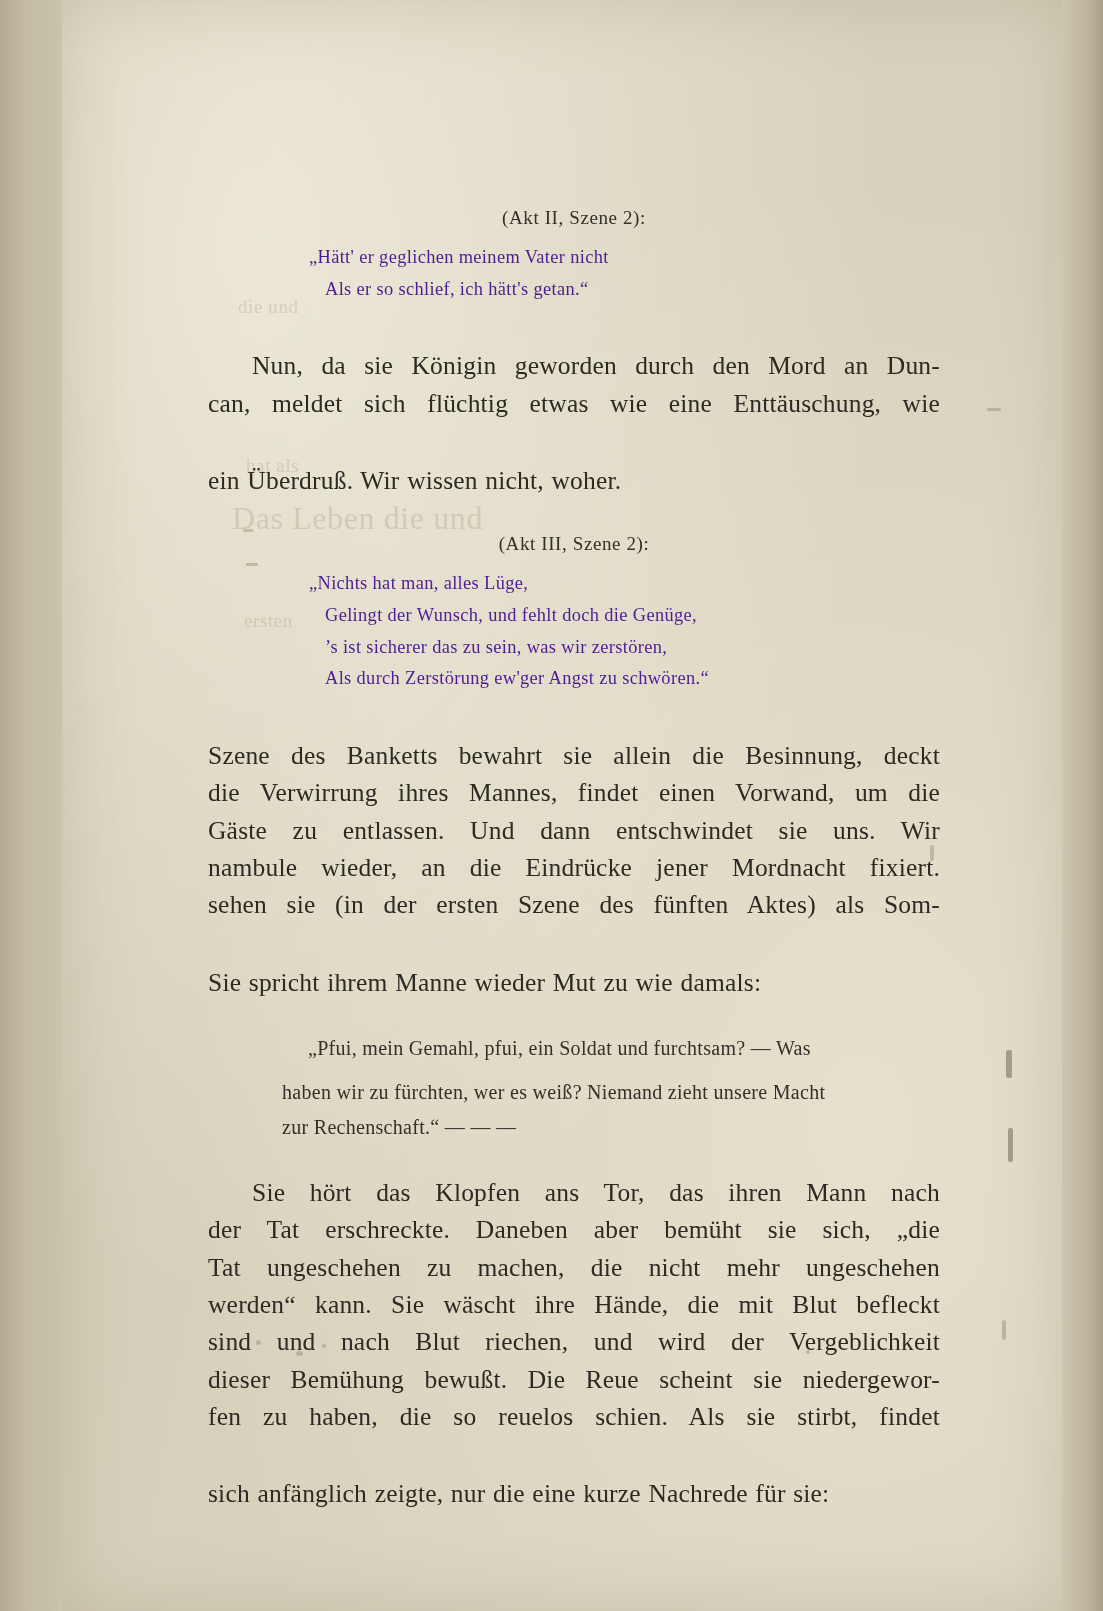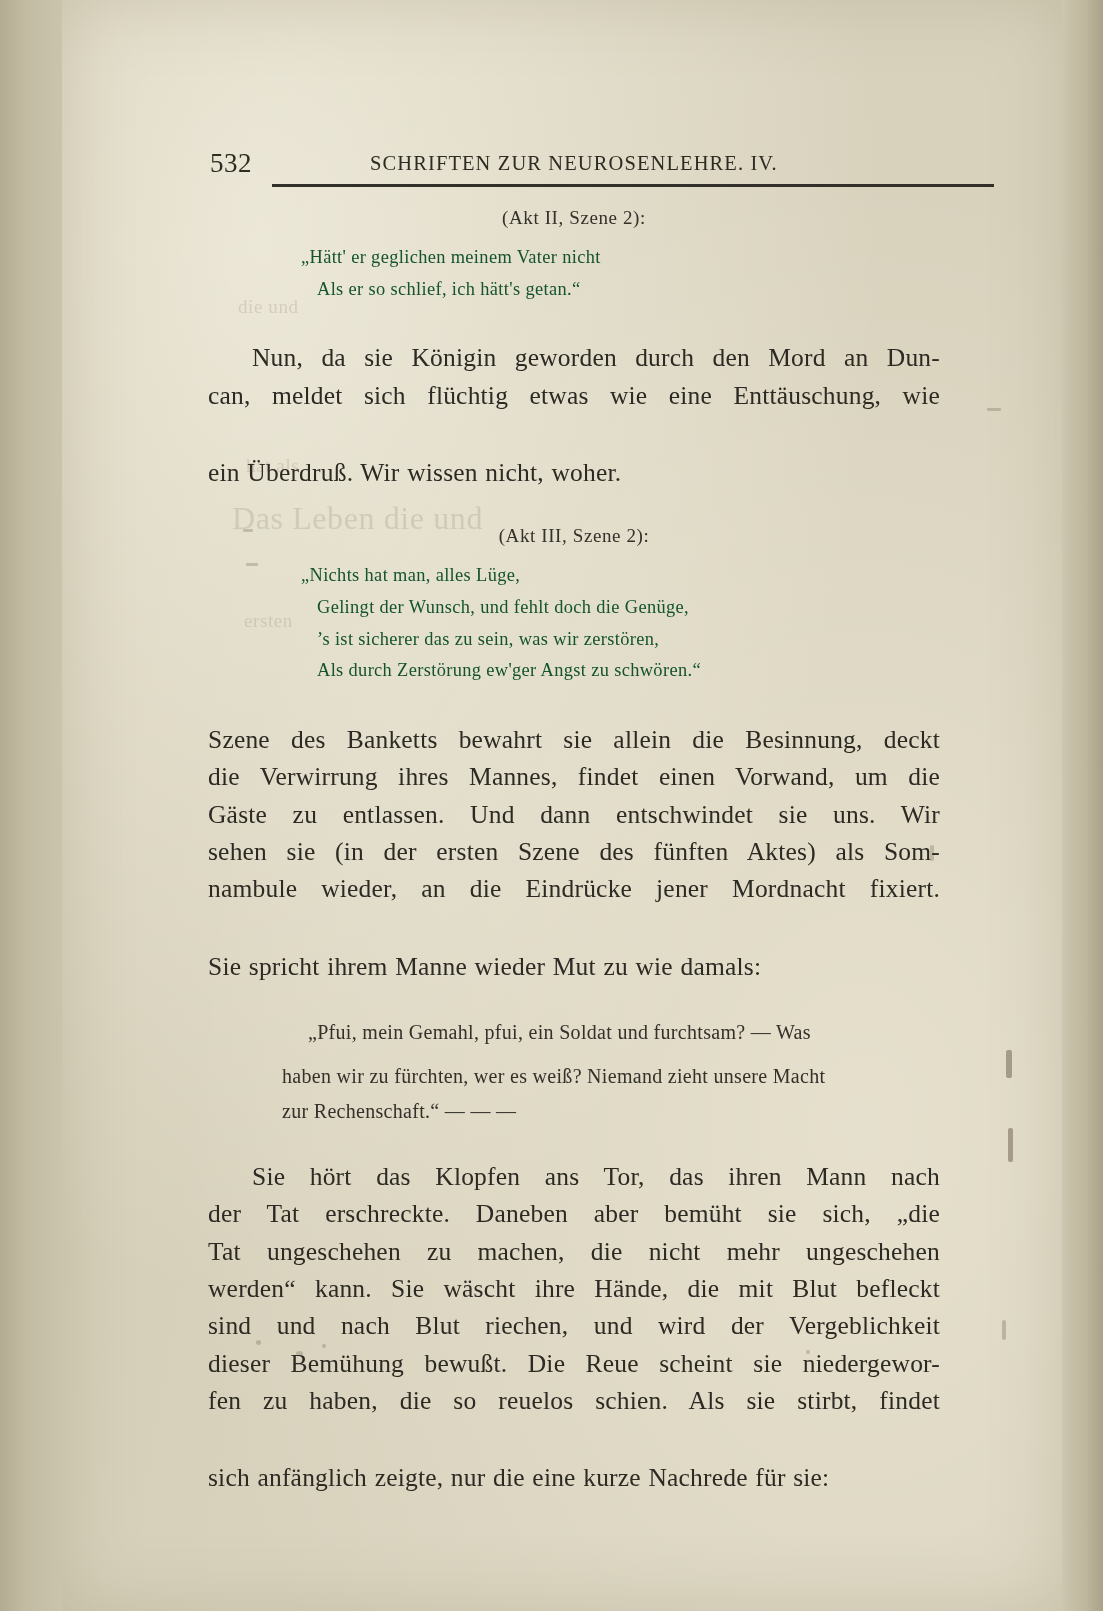--- a/index.html
+++ b/index.html
@@ -108,24 +108,24 @@
   .stage-dir {
     text-align: center;
     font-size: 19px;
     color: #34302a;
     letter-spacing: 0.6px;
     margin: 0 0 13px 0;
   }
 
   .verse {
     font-size: 18.4px;
-    color: #14532d;
+    color: #4c1d95;
     letter-spacing: 0.35px;
     line-height: 1.72;
-    margin: 4px;
+    margin: 12px;
     padding-left: 105px;
   }
   .verse .vline { display: block; white-space: nowrap; }
   .verse .vline.first { margin-left: -16px; }
 
   .para {
     font-size: 25.5px;
     color: #2c2a23;
     line-height: 1.465;
     margin: 0;
@@ -189,25 +189,20 @@
 <div class="speck" style="left:243px; top:529px; width:10px; height:3px; border-radius:1px;"></div>
 <div class="speck" style="left:930px; top:845px; width:4px; height:16px; border-radius:2px;"></div>
 <div class="speck" style="left:987px; top:408px; width:14px; height:3px; border-radius:1px;"></div>
 
 <div class="edge-mark" style="left:1006px; top:1050px; width:6px; height:28px;"></div>
 <div class="edge-mark" style="left:1008px; top:1128px; width:5px; height:34px;"></div>
 <div class="edge-mark" style="left:1002px; top:1320px; width:4px; height:20px; opacity:.6;"></div>
 
 <div id="content">
 
-  <div id="header">
-    <div id="folio">532</div>
-    <div id="running-title">SCHRIFTEN ZUR NEUROSENLEHRE. IV.</div>
-    <div id="header-rule"></div>
-  </div>
 
   <div id="body">
 
     <p class="stage-dir">(Akt II, Szene 2):</p>
 
     <div class="verse">
       <span class="vline first">„Hätt' er geglichen meinem Vater nicht</span>
       <span class="vline">Als er so schlief, ich hätt's getan.“</span>
     </div>
 
@@ -229,22 +224,22 @@
       <span class="vline">’s ist sicherer das zu sein, was wir zerstören,</span>
       <span class="vline">Als durch Zerstörung ew'ger Angst zu schwören.“</span>
     </div>
 
     <div class="sp-c"></div>
 
     <div class="para">
       <span class="ln">Szene des Banketts bewahrt sie allein die Besinnung, deckt</span>
       <span class="ln">die Verwirrung ihres Mannes, findet einen Vorwand, um die</span>
       <span class="ln">Gäste zu entlassen. Und dann entschwindet sie uns. Wir</span>
+      <span class="ln">nambule wieder, an die Eindrücke jener Mordnacht fixiert.</span>
       <span class="ln">sehen sie (in der ersten Szene des fünften Aktes) als Som-</span>
-      <span class="ln">nambule wieder, an die Eindrücke jener Mordnacht fixiert.</span>
       <span class="ln last">Sie spricht ihrem Manne wieder Mut zu wie damals:</span>
     </div>
 
     <div class="sp-d"></div>
 
     <div class="quote-block">
       <span class="qline">„Pfui, mein Gemahl, pfui, ein Soldat und furchtsam? — Was</span>
       <span class="qline" style="margin-left:-26px;margin-top:8px;">haben wir zu fürchten, wer es weiß? Niemand zieht unsere Macht</span>
       <span class="qline" style="margin-left:-26px;">zur Rechenschaft.“ — — —</span>
     </div>

